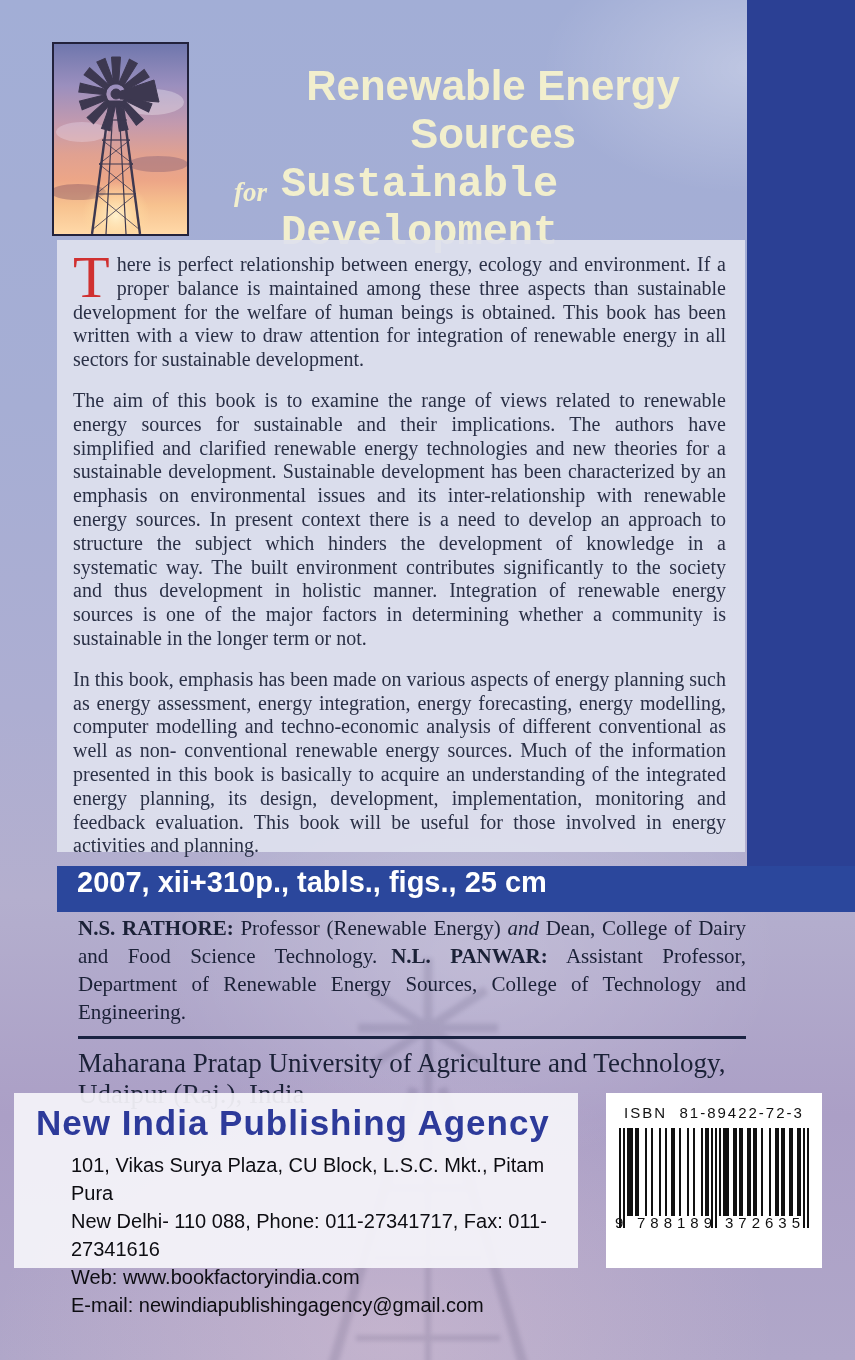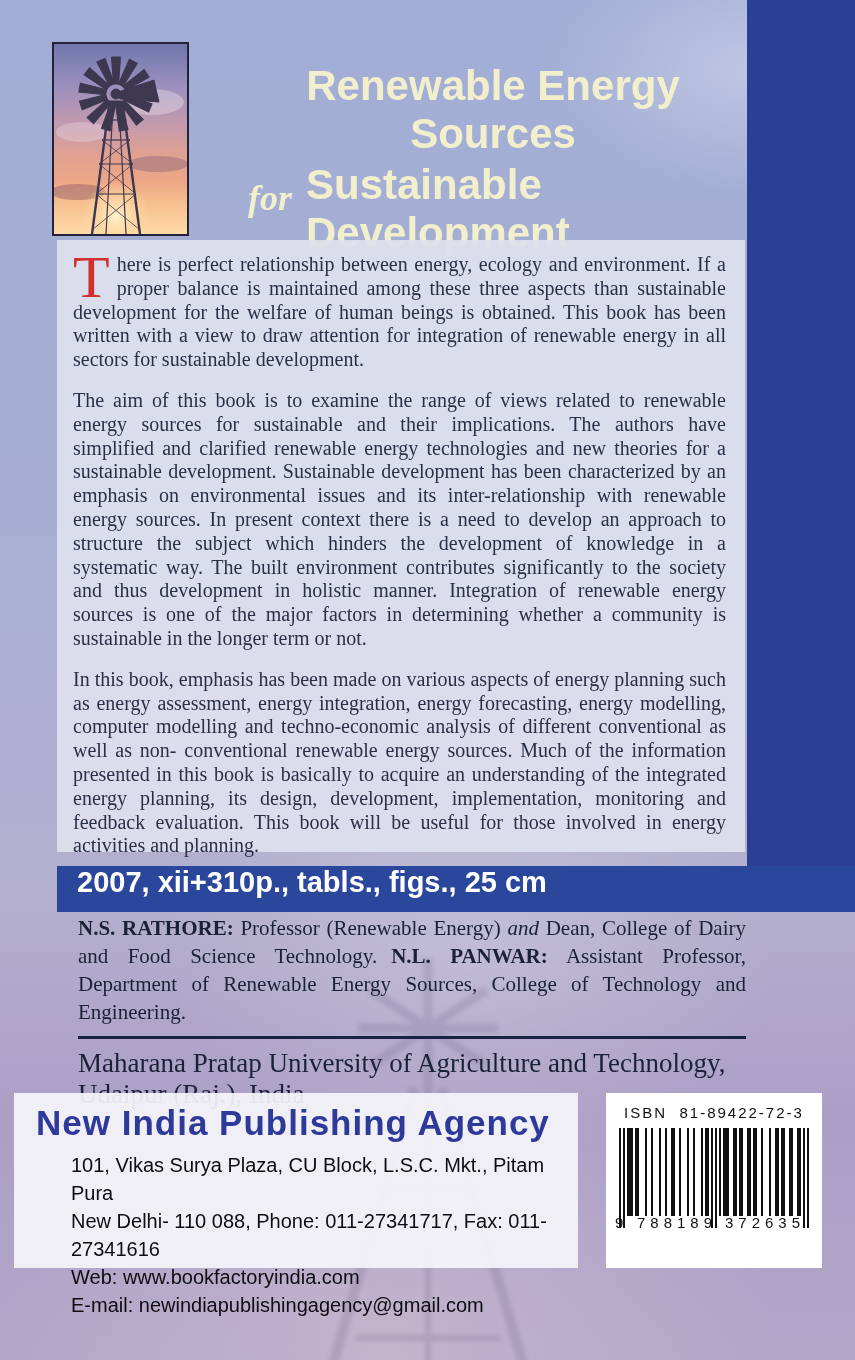--- a/index.html
+++ b/index.html
@@ -14,22 +14,22 @@
   }
   .watermark{position:absolute;left:268px;top:958px;width:330px;height:440px;opacity:0.15;filter:blur(2px);}
   .stripe{position:absolute;left:747px;top:0;width:108px;height:899px;background:#2b4094;}
   
   .photo{position:absolute;left:52px;top:42px;width:133px;height:190px;border:2px solid #22223c;}
   .photo svg{display:block;}
   
   .title-block{position:absolute;left:228px;top:46px;width:530px;color:#f2efcd;font-family:"Liberation Sans",sans-serif;}
   .title-line1{font-size:42px;font-weight:700;text-align:center;letter-spacing:0px;line-height:1.15;margin-top:16px;}
   .title-line2-row{display:flex;margin-top:2px;}
-  .title-for{font-family:"Liberation Serif",serif;font-style:italic;font-weight:bold;font-size:36px;margin-left:20px;padding-top:16px;}
-  .title-line2{font-size:42px;font-weight:700;margin-left:14px;line-height:1.15;}
+  .title-for{font-family:"Liberation Serif",serif;font-style:italic;font-weight:bold;font-size:27px;margin-left:6px;padding-top:16px;}
+  .title-line2{font-size:42px;font-weight:700;margin-left:14px;line-height:1.15;font-family:Liberation Mono, monospace;}
   
   .panel{
     position:absolute;left:57px;top:240px;width:688px;height:612px;box-sizing:border-box;
     background:rgba(222,225,238,0.92);padding:13px 19px 10px 16px;
     color:#2a3046;font-size:20px;line-height:23.8px;text-align:justify;
   }
   .panel p{margin:0 0 17px 0;}
   .dropcap{float:left;font-size:60px;line-height:44px;padding:2px 7px 0 0;color:#d03030;font-weight:normal;}
   
   .banner{position:absolute;left:57px;top:866px;width:798px;height:46px;background:#2b479c;

